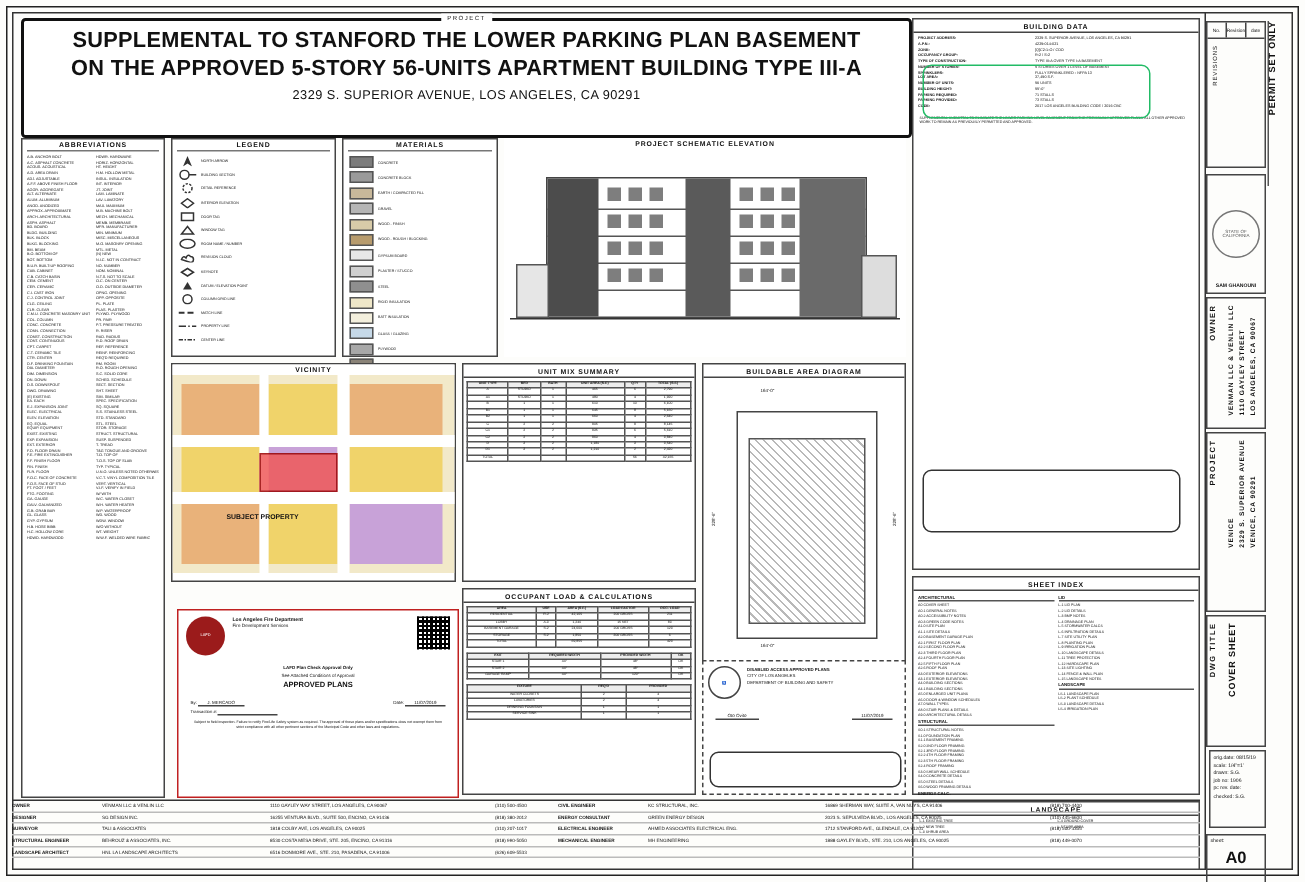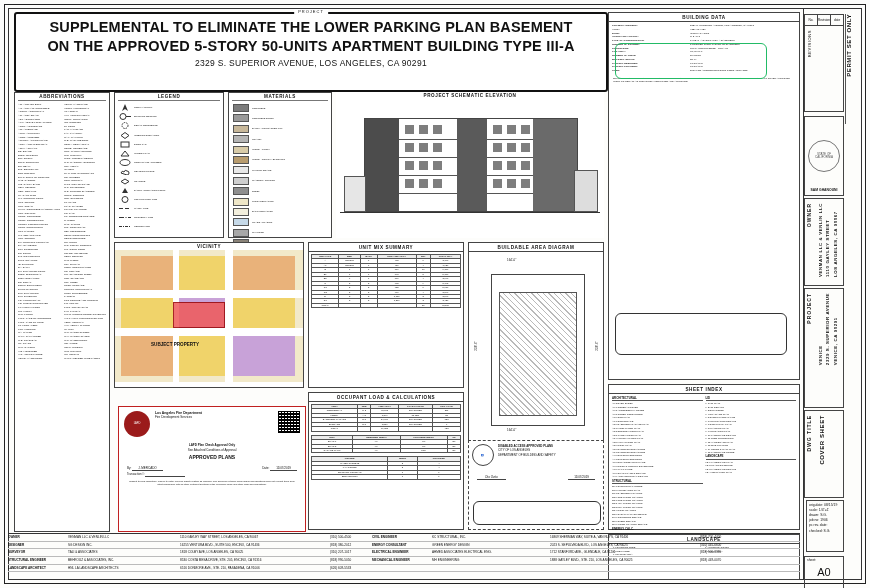--- a/index.html
+++ b/index.html
@@ -25,21 +25,21 @@
             display:flex;align-items:center;justify-content:center;}
   .seal{width:30px;height:30px;border:1px solid #777;border-radius:50%;font-size:3px;display:flex;align-items:center;justify-content:center;text-align:center;color:#555;line-height:1.1;}
   .stamp-name{position:absolute;bottom:3px;left:0;right:0;text-align:center;font-size:3.4px;font-weight:bold;}
 
   .ownerbox{position:absolute;right:18px;top:190px;width:38px;height:86px;border:1px solid #444;}
   .projbox{position:absolute;right:18px;top:280px;width:38px;height:118px;border:1px solid #444;}
   .titlebox{position:absolute;right:18px;top:402px;width:38px;height:86px;border:1px solid #444;}
   .metabox{position:absolute;right:18px;top:492px;width:38px;height:52px;border:1px solid #444;font-size:3.4px;padding:2px;box-sizing:border-box;line-height:1.5;}
   .sheetno{position:absolute;right:18px;top:548px;width:38px;height:32px;border:1px solid #444;text-align:center;}
   .sheetno .lbl{font-size:3.4px;text-align:left;padding:1px 2px;}
-  .sheetno .num{font-size:11px;font-weight:normal;margin-top:3px;}
+  .sheetno .num{font-size:11px;font-weight:bold;margin-top:3px;}
   .boxlabel{position:absolute;left:1px;top:4px;bottom:4px;width:10px;}
   .boxlabel .vtext{font-size:5px;font-weight:bold;letter-spacing:1px;}
   .boxcontent{position:absolute;left:12px;top:4px;right:2px;bottom:4px;}
   .boxcontent .vtext{font-size:4.4px;font-weight:bold;line-height:1.7;}
 
   
   .banner{position:absolute;left:14px;top:12px;width:590px;height:76px;border:2px solid #111;border-radius:3px;background:#fff;text-align:center;}
   .banner .proj-tag{position:absolute;top:-5px;left:50%;transform:translateX(-50%);background:#fff;padding:0 4px;font-size:4px;letter-spacing:1px;}
   .banner h1{margin:0;padding:4px 6px 0 6px;font-size:14.5px;font-weight:bold;line-height:1.32;letter-spacing:.2px;}
   .banner h1 .ul{text-decoration:underline;}
@@ -111,22 +111,22 @@
 </head>
 <body>
 
 <div class="sheet">
   <div class="frame"></div>
   <div class="inner"></div>
 
   <div class="banner">
     <div class="proj-tag">PROJECT</div>
     <h1>
-      <span>SUPPLEMENTAL TO ELIMINATE THE LOWER PARKING PLAN BASEMENT</span><br>
-      <span>ON THE APPROVED 5-STORY 50-UNITS APARTMENT BUILDING TYPE III-A</span><br>
+      <span>SUPPLEMENTAL TO STANFORD THE LOWER PARKING PLAN BASEMENT</span><br>
+      <span>ON THE APPROVED 5-STORY 56-UNITS APARTMENT BUILDING TYPE III-A</span><br>
     </h1>
     <div class="addr">2329 S. SUPERIOR AVENUE, LOS ANGELES, CA 90291</div>
   </div>
 
   <div class="panel" style="left:14px;top:92px;width:96px;height:440px;">
     <div class="ph-plain">ABBREVIATIONS</div>
     <div style="border-top:.5px solid #777;margin:0 3px;"></div>
     <div class="tinylist" id="abbrev-list" style="column-count:2;height:418px;">
         <div>A.B.  ANCHOR BOLT</div>
         <div>A.C.  ASPHALT CONCRETE</div>

